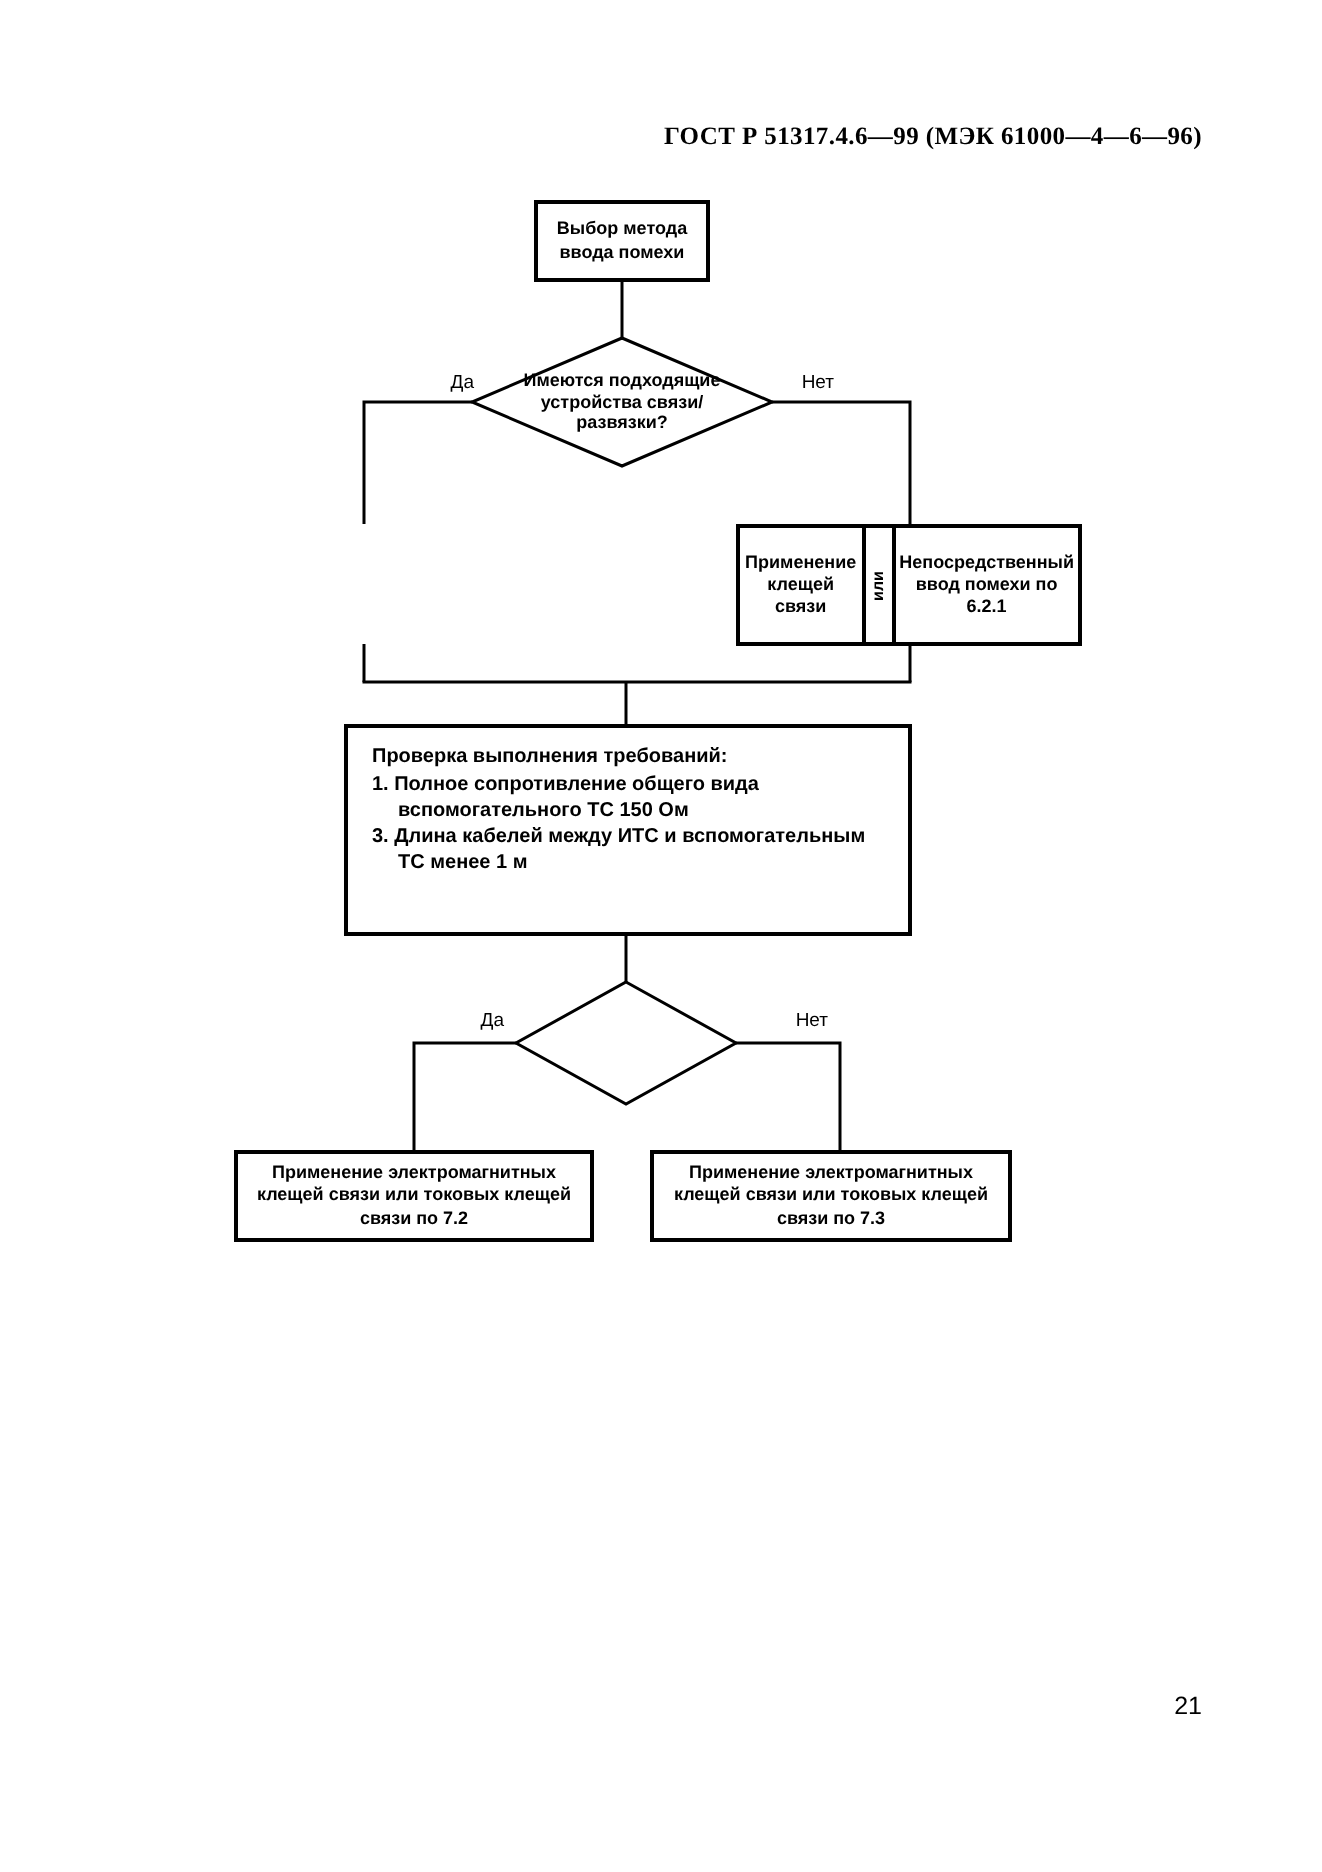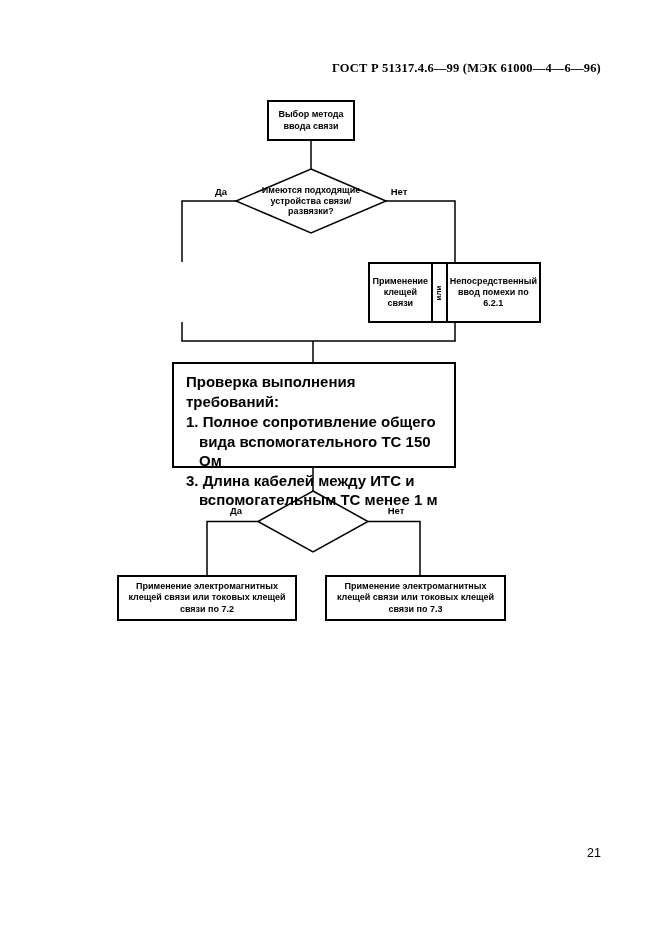--- a/index.html
+++ b/index.html
@@ -64,34 +64,34 @@
     justify-content: center;
     text-align: center;
     font-size: 9px;
     font-weight: bold;
     line-height: 1.2;
   }
 
   .blabel {
     position: absolute;
     font-size: 9.5px;
-    font-weight: bold;
-    text-align: center;
+    font-weight: normal;
+    text-align: right;
   }
 
   .reqbox {
     position: absolute;
     left: 172px;
     top: 362px;
     width: 284px;
     height: 106px;
     border: 2px solid #000;
     background: #fff;
     padding: 8px 8px 6px 12px;
-    font-size: 15px;
+    font-size: 10px;
     font-weight: bold;
     line-height: 1.3;
     text-align: left;
   }
   .reqtitle { margin-bottom: 1px; }
   .reqitem { padding-left: 13px; text-indent: -13px; }
 
   .caption {
     position: absolute;
     top: 654px;
@@ -127,21 +127,21 @@
       <line x1="181.25" y1="341" x2="455.75" y2="341"></line>
       <line x1="313" y1="341" x2="313" y2="362"></line>
       <line x1="313" y1="467" x2="313" y2="492"></line>
       <polyline points="258,521.5 207,521.5 207,575"></polyline>
       <polyline points="368,521.5 420,521.5 420,575"></polyline>
     </g>
     <polygon points="311,169 386,201 311,233 236,201" fill="#ffffff" stroke="#000000" stroke-width="1.5"></polygon>
     <polygon points="313,491 368,521.5 313,552 258,521.5" fill="#ffffff" stroke="#000000" stroke-width="1.5"></polygon>
   </svg>
 
-  <div class="fbox" style="left:267px; top:100px; width:88px; height:41px;">Выбор метода ввода связи</div>
+  <div class="fbox" style="left:267px; top:100px; width:88px; height:41px;">Выбор метода ввода помехи</div>
 
   <div class="dtext" style="left:251px; top:171px; width:120px; height:60px;">Имеются подходящие устройства связи/развязки?</div>
   <div class="blabel" style="left:205px; top:186px; width:32px;">Да</div>
   <div class="blabel" style="left:381px; top:186px; width:36px;">Нет</div>
 
 
   <div class="fbox split" style="left:368px; top:262px; width:173px; height:61px;">
     <div class="cell" style="width:69px; border-right:2px solid #000;">
       <span>Применение клещей связи</span>
     </div>

